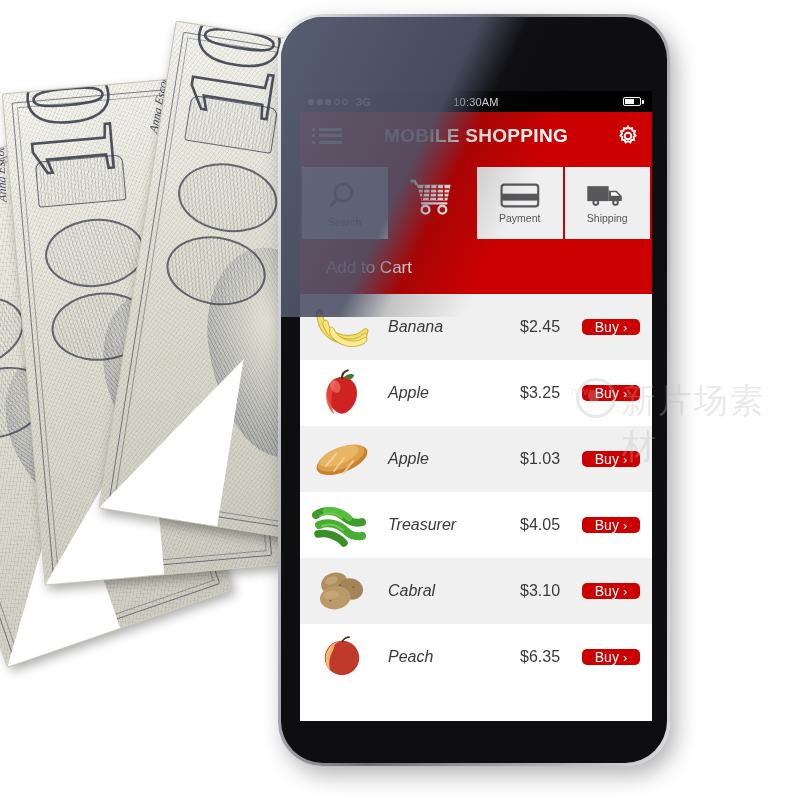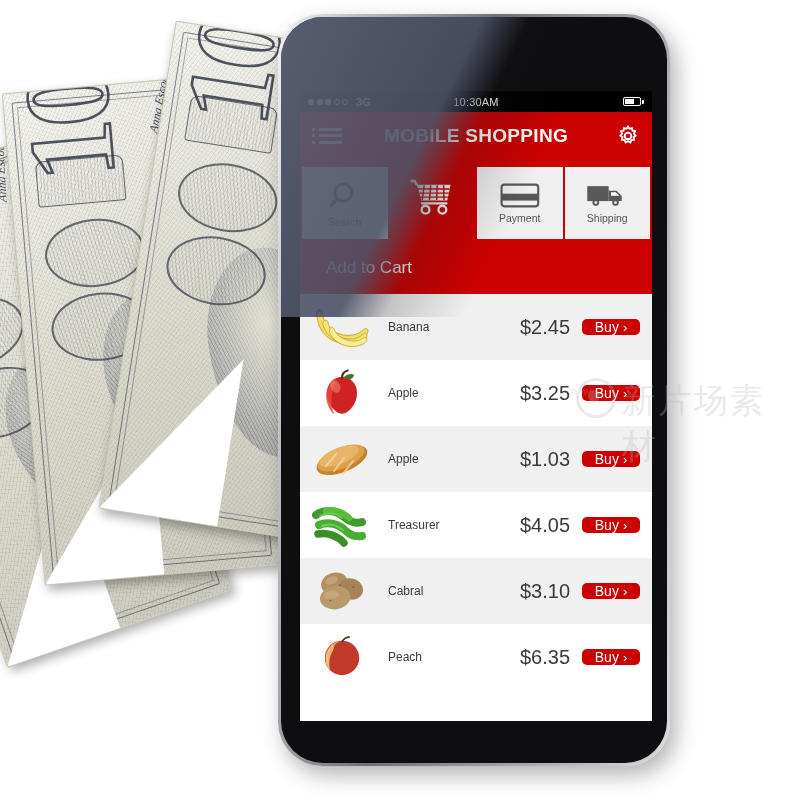--- a/index.html
+++ b/index.html
@@ -341,27 +341,28 @@
   .product-thumb {
     width: 68px;
     height: 56px;
     flex: 0 0 68px;
     display: flex;
     align-items: center;
     justify-content: center;
   }
   .product-name {
     flex: 1;
-    font-size: 12px;
+    font-size: 16px;
     color: #3a3a3a;
     padding-left: 12px;
+    font-style: italic;
   }
   .product-price {
     width: 62px;
-    font-size: 20px;
+    font-size: 16px;
     color: #3a3a3a;
     text-align: left;
   }
   .buy-button {
     width: 58px;
     height: 16px;
     background: #cc0000;
     border-radius: 5px;
     color: #ffffff;
     font-size: 14px;

